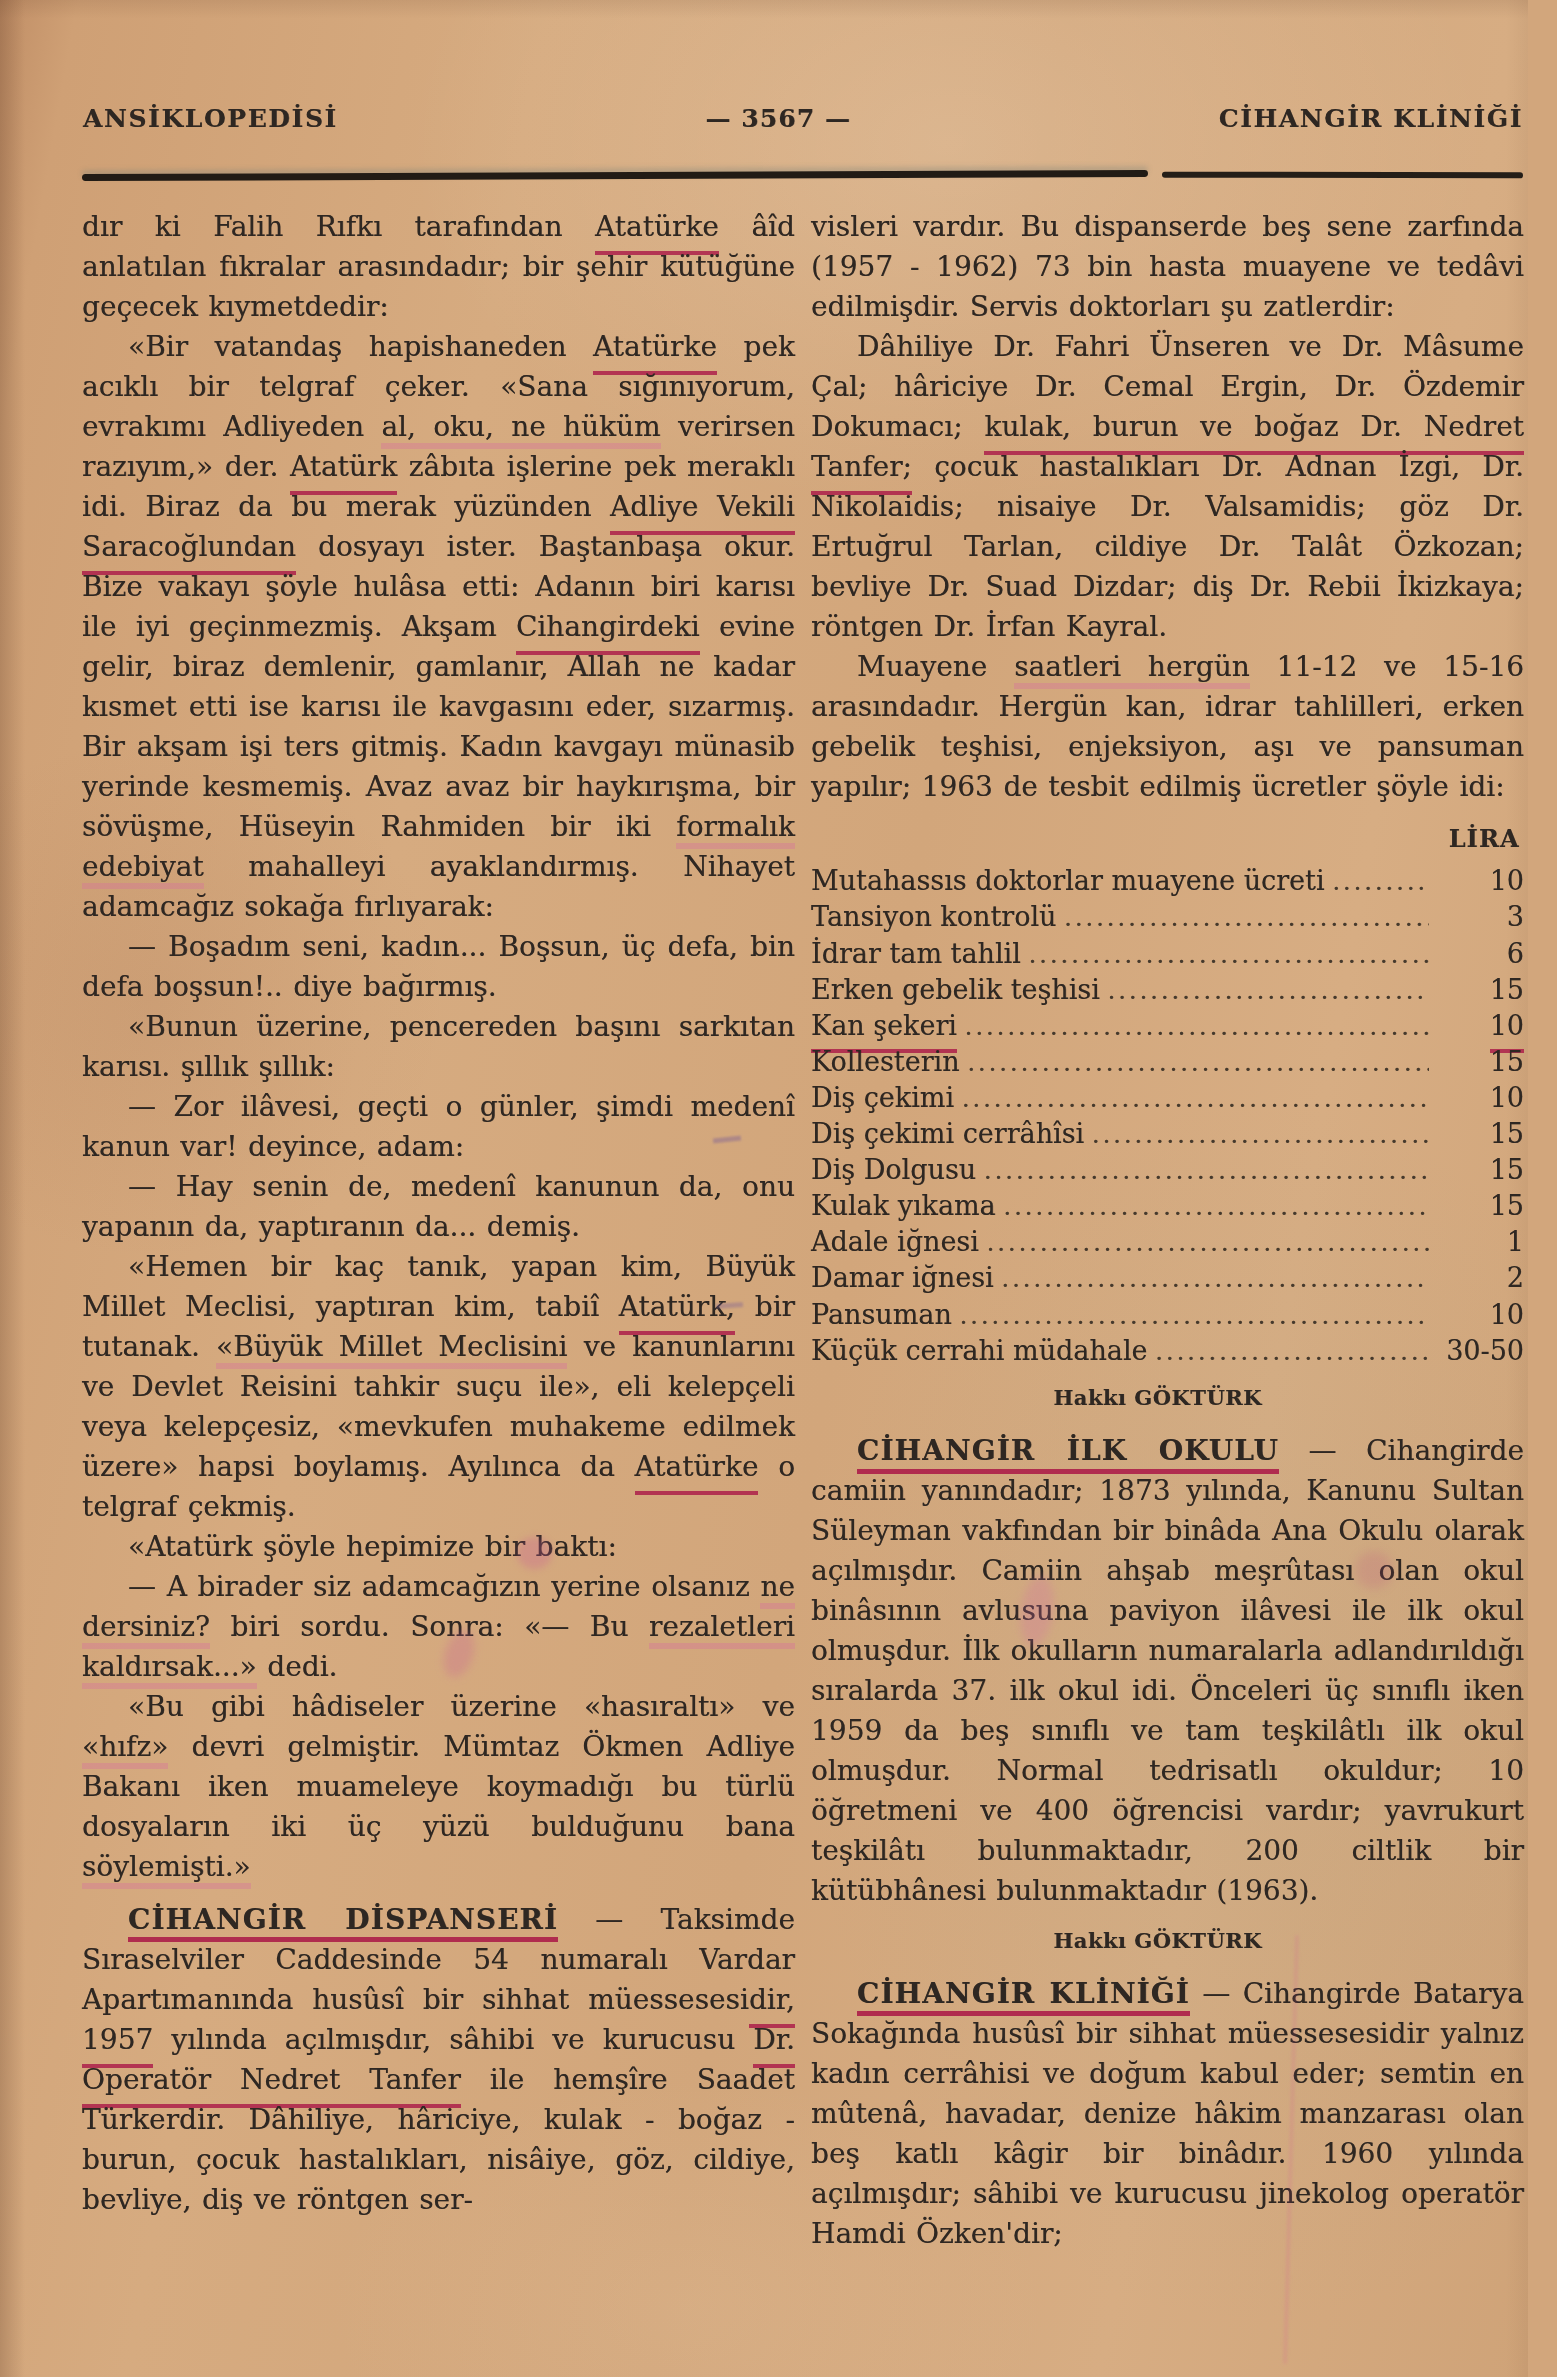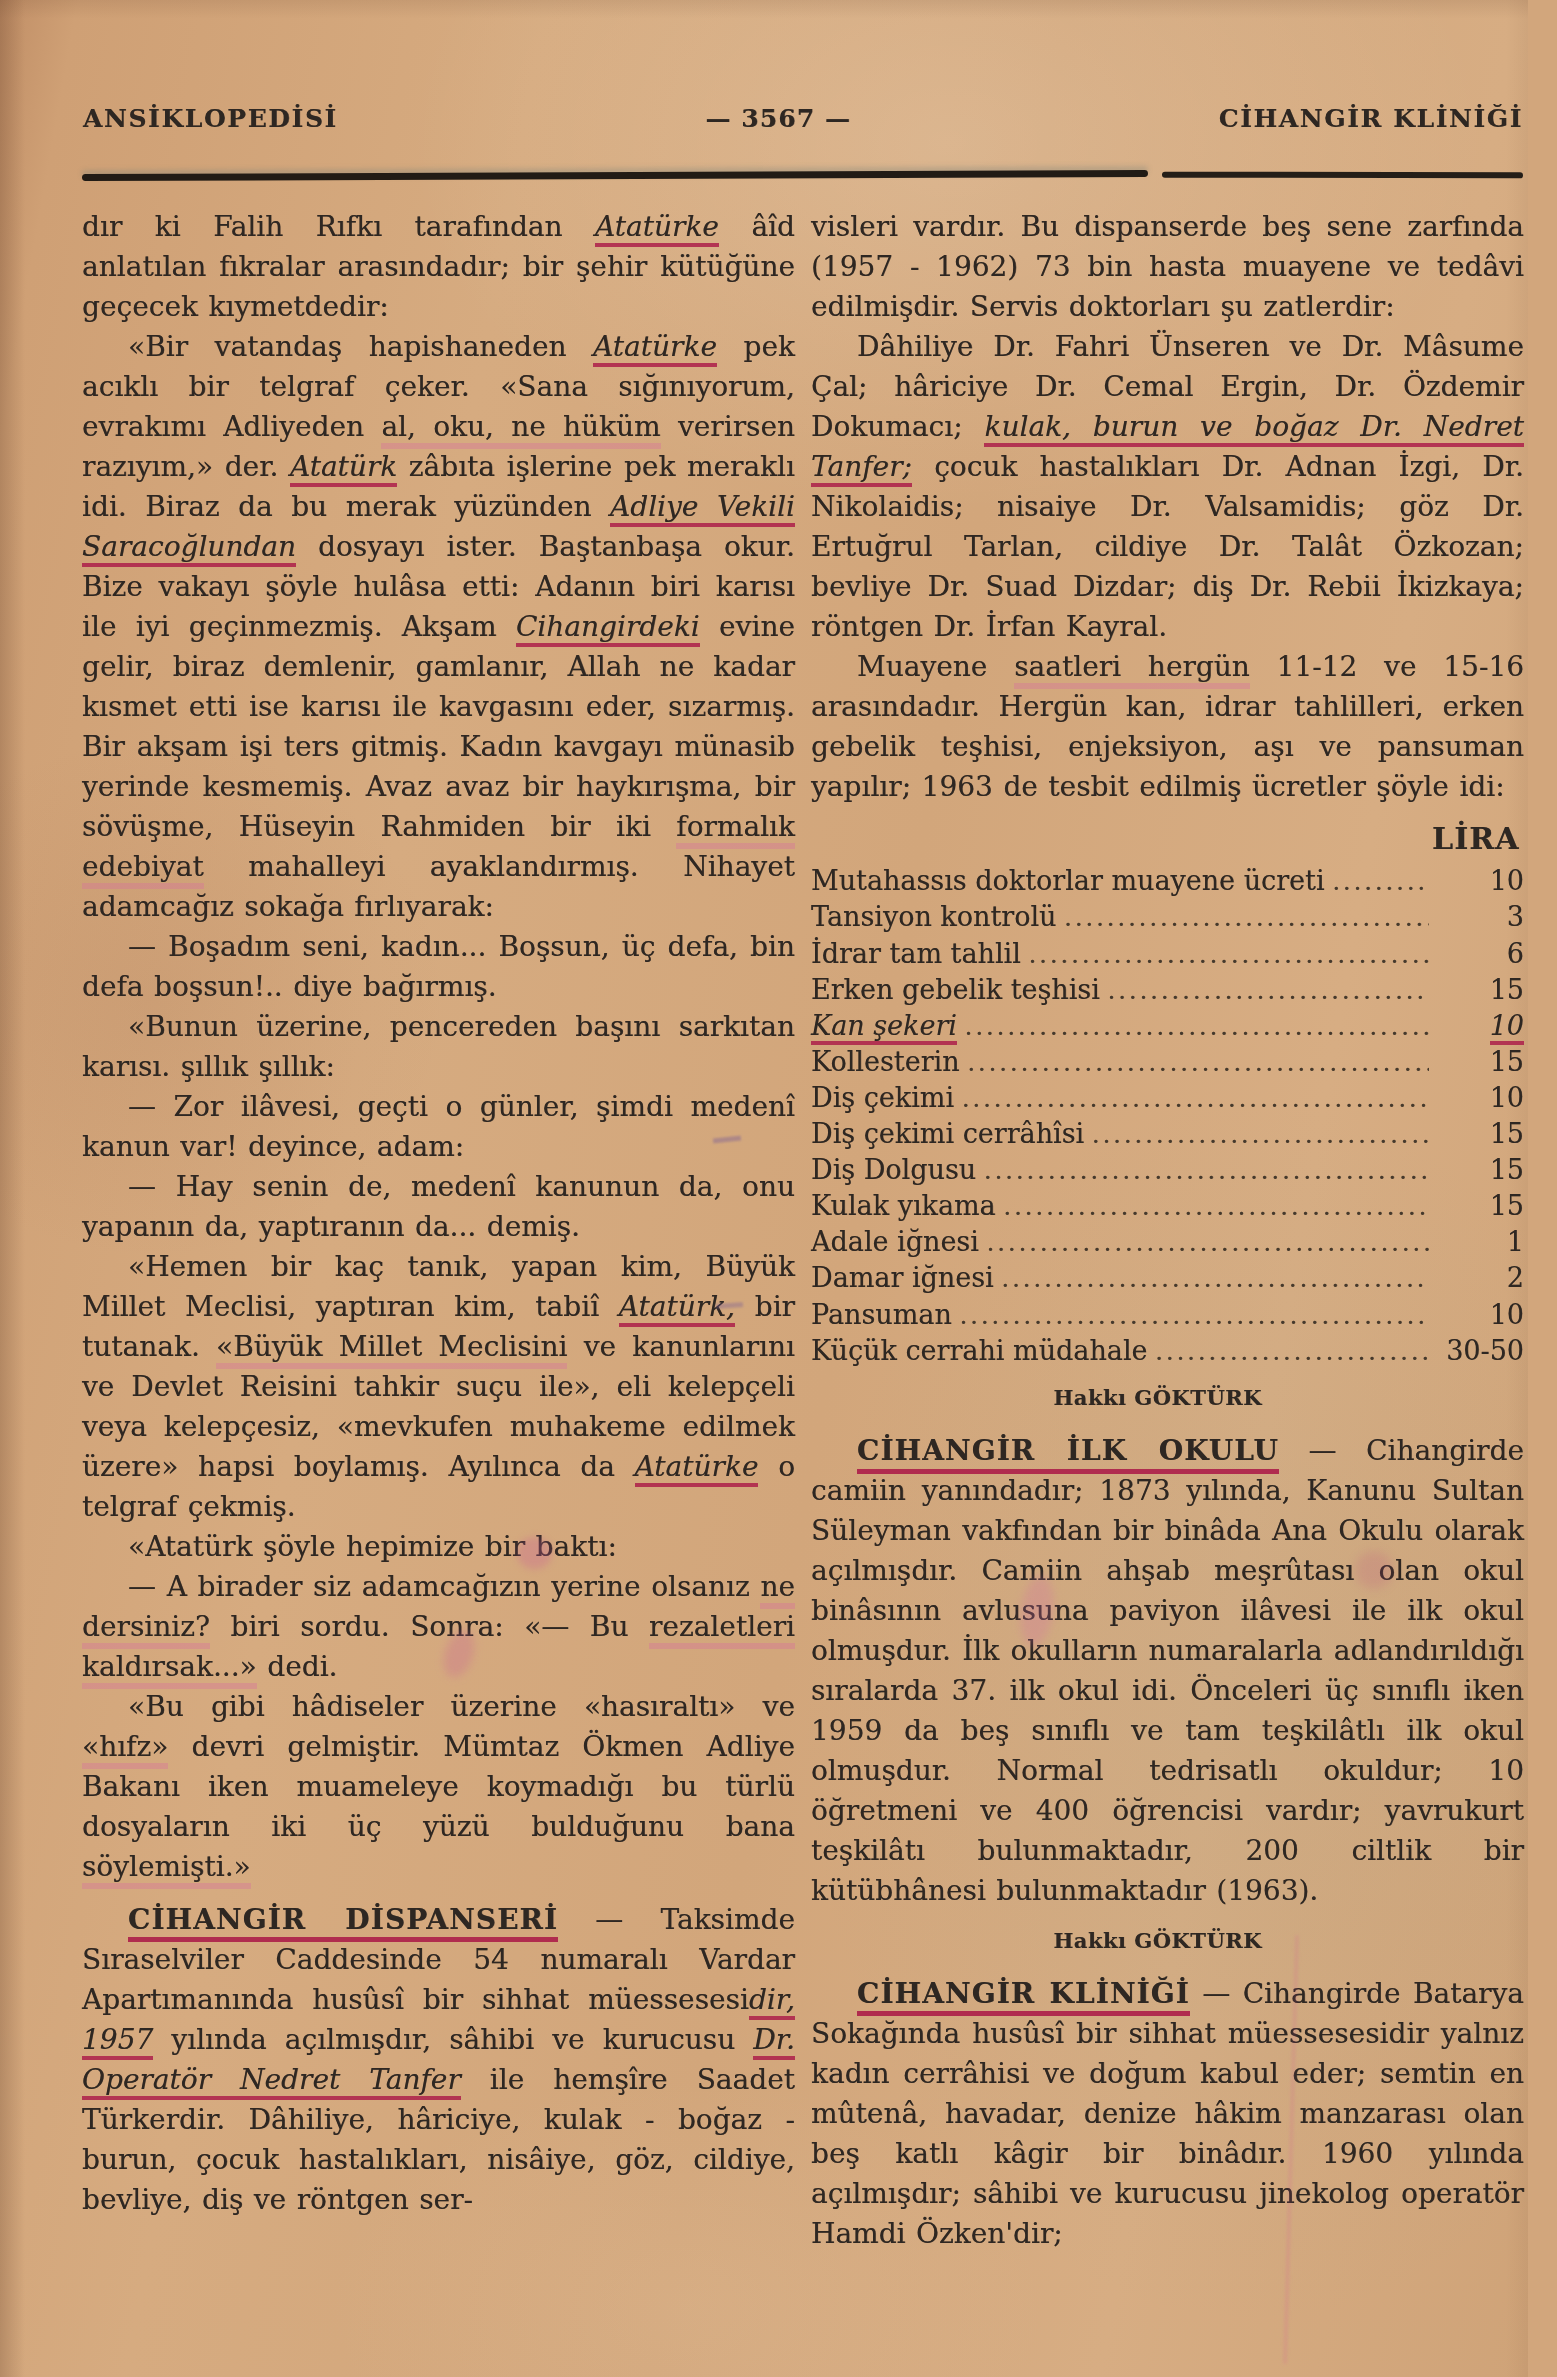--- a/index.html
+++ b/index.html
@@ -35,23 +35,23 @@
             transform:rotate(0.12deg); }
   .col { position:absolute; top:207px; width:713px; font-size:28px; line-height:40px; }
   .col-left  { left:82px;  }
   .col-right { left:811px; }
   .para { margin:0; text-align:justify; word-spacing:1.6px;
           text-shadow:0.3px 0.2px 0 rgba(46,39,34,0.55); }
   .ind  { text-indent:46px; }
   .head-para { margin-top:13px; }
   .m-b-red { font-weight:bold; letter-spacing:1.1px;
              border-bottom:5.4px solid rgba(171,26,72,0.88); padding-bottom:1.1px; }
-  .m-red  { border-bottom:4.3px solid rgba(171,26,72,0.82); padding-bottom:0;font-style:italic; }
+  .m-red  { border-bottom:4.3px solid rgba(171,26,72,0.82); padding-bottom:8px; }
   .m-pink { border-bottom:6px solid rgba(216,116,156,0.40); }
-  .lira { text-align:right; font-weight:bold; font-size:30px; letter-spacing:1.1px;
+  .lira { text-align:right; font-weight:bold; font-size:24px; letter-spacing:1.1px;
           margin:12px 4.3px 5.4px 0; text-shadow:0.3px 0.2px 0 rgba(46,39,34,0.5); }
   .fee-table { display:block; }
   .fee-row { display:flex; align-items:baseline; font-size:27px; line-height:34px;
              margin:1.1px 0; text-shadow:0.3px 0.2px 0 rgba(46,39,34,0.5); }
   .fee-label { white-space:nowrap; }
   .fee-dots { flex:1; overflow:hidden; white-space:nowrap; letter-spacing:2.7px;
               color:#45392c; margin:0 7.6px; font-size:25px; }
   .fee-value { min-width:87px; text-align:right; white-space:nowrap; }
   .signature { text-align:center; font-weight:bold; font-size:21px; letter-spacing:0.5px;
                margin:9.8px 19.6px 8.7px 0; text-shadow:0.3px 0.2px 0 rgba(46,39,34,0.5); }

